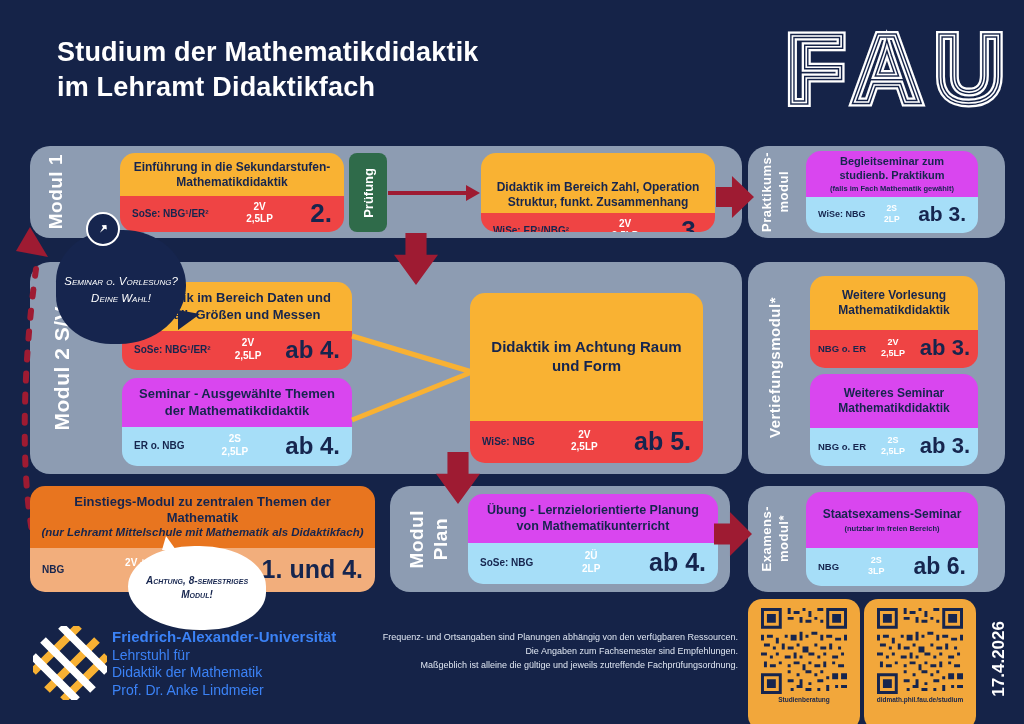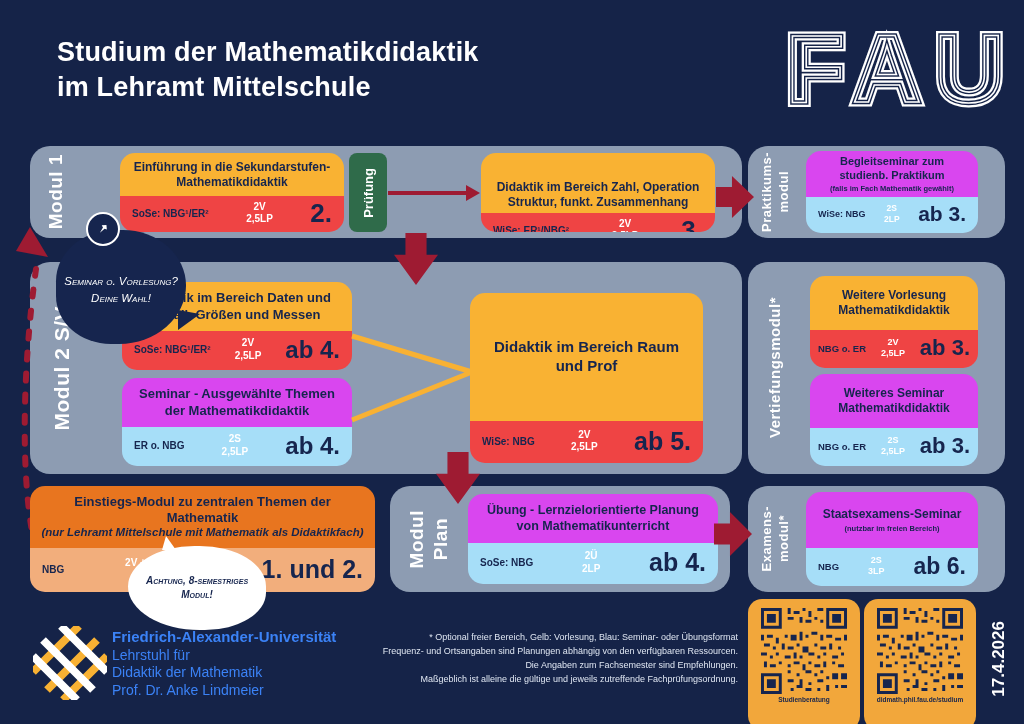--- a/index.html
+++ b/index.html
@@ -72,21 +72,21 @@
     <defs>
       <g id="qr-pattern" fill="#16254e">
         <path fill-rule="evenodd" d="M0 0h7v7H0zM1 1v5h5V1zM2 2h3v3H2zM22 0h7v7h-7zM23 1v5h5V1zM24 2h3v3h-3zM0 22h7v7H0zM1 23v5h5v-5zM2 24h3v3H2z"></path>
         <path d="M9 0h1v2H9zM11 1h2v1h-2zM14 0h1v1h-1zM16 1h1v2h-1zM19 0h2v1h-2zM9 3h2v1H9zM13 3h1v2h-1zM15 4h2v1h-2zM18 3h1v1h-1zM20 4h1v1h-1zM0 9h1v2H0zM2 9h2v1H2zM5 10h1v2H5zM8 9h1v1H8zM10 9h2v2h-2zM13 8h1v3h-1zM15 9h1v1h-1zM17 8h2v1h-2zM20 9h1v2h-1zM22 9h2v1h-2zM25 10h2v1h-2zM28 9h1v2h-1zM1 12h2v1H1zM4 13h1v1H4zM7 12h1v2H7zM9 13h2v1H9zM12 12h1v1h-1zM14 13h2v2h-2zM18 12h1v1h-1zM20 13h2v1h-2zM23 12h1v2h-1zM26 13h1v1h-1zM0 15h2v1H0zM3 16h1v1H3zM5 15h1v1H5zM8 16h2v1H8zM11 15h1v2h-1zM13 16h1v1h-1zM16 15h2v1h-2zM19 16h1v1h-1zM21 15h1v1h-1zM24 16h2v1h-2zM27 15h1v1h-1zM1 18h1v2H1zM3 19h2v1H3zM6 18h1v1H6zM9 19h1v1H9zM11 18h2v1h-2zM14 19h1v2h-1zM16 18h1v1h-1zM18 19h2v1h-2zM21 18h1v2h-1zM24 18h1v1h-1zM26 19h2v1h-2zM9 21h1v1H9zM12 22h1v1h-1zM15 21h2v1h-2zM18 22h1v1h-1zM20 21h1v1h-1zM9 24h2v1H9zM13 24h1v2h-1zM16 25h1v1h-1zM19 24h2v1h-2zM22 23h1v1h-1zM24 22h2v2h-2zM27 22h2v2h-2zM10 27h1v1h-1zM12 26h2v1h-2zM15 27h2v1h-2zM19 27h1v1h-1zM22 26h1v2h-1zM25 26h1v1h-1zM27 26h2v1h-2z"></path>
       </g>
     </defs>
   </svg>
 
   <div class="abs page-title" style="left:33px;top:35px;margin-left:24px;">
     <div>Studium der Mathematikdidaktik</div>
-    <div>im Lehramt Mittelschule</div>
+    <div>im Lehramt Didaktikfach</div>
   </div>
   <svg class="abs" style="left:786px;top:20px;" width="226" height="100" viewBox="0 0 226 100">
     <text x="0" y="82" font-size="96" font-weight="bold" fill="none" stroke="#fff" stroke-width="9" textLength="218">FAU</text>
     <text x="0" y="82" font-size="96" font-weight="bold" fill="none" stroke="#152348" stroke-width="4.5" textLength="218">FAU</text>
     <text x="0" y="82" font-size="96" font-weight="bold" fill="none" stroke="#fff" stroke-width="1.6" textLength="218">FAU</text>
   </svg>
 
   <svg class="abs" style="left:4px;top:225px;z-index:4;" width="64" height="370" viewBox="0 0 64 370">
     <path d="M46 362 C 14 310, 16 160, 32 44" fill="none" stroke="#9e1b32" stroke-width="6" stroke-linecap="round" stroke-dasharray="7 14"></path>
     <polygon points="44,32 26,2 12,26" fill="#9e1b32"></polygon>
@@ -190,21 +190,21 @@
       <span class="foot-sem" style="font-size:24px;">ab 4.</span>
     </div>
   </div>
 
   <svg class="abs" style="left:344px;top:300px;" width="132" height="160" viewBox="0 0 132 160">
     <path d="M8 36 L128 72 M8 120 L128 72" fill="none" stroke="#f8b133" stroke-width="5"></path>
   </svg>
 
   <div class="card" style="left:470px;top:293px;width:233px;height:170px;">
     <div class="card-head head-orange">
-        <span class="card-title" style="font-size:15px;">Didaktik im Bereich Raum und Prof</span>
+        <span class="card-title" style="font-size:15px;">Didaktik im Achtung Raum und Form</span>
       </div>
     <div class="card-foot foot-orange" style="height:36px;">
       <span class="foot-when">WiSe: NBG</span>
       <span class="foot-fmt">
           <span>2V</span>
           <span>2,5LP</span>
         </span>
       <span class="foot-sem" style="font-size:25px;">ab 5.</span>
     </div>
   </div>
@@ -253,21 +253,21 @@
     <div class="card-head head-eorange">
       <span class="card-title" style="font-size:13px;">Einstiegs-Modul zu zentralen Themen der Mathematik</span>
       <span class="card-note" style="font-size:11.5px;">(nur Lehramt Mittelschule mit Mathematik als Didaktikfach)</span>
     </div>
     <div class="card-foot foot-eorange" style="height:38px;">
       <span class="foot-when">NBG</span>
       <span class="foot-fmt">
           <span>2V + 1Ü / 2V+1Ü</span>
           <span>4LP/4LP</span>
         </span>
-      <span class="foot-sem" style="font-size:25px;">1. und 2.</span>
+      <span class="foot-sem" style="font-size:25px;">1. und 4.</span>
     </div>
   </div>
 
   <div class="bubble-att" style="left:128px;top:546px;width:122px;height:68px;">
     <span>Achtung, 8-semestriges Modul!</span>
   </div>
 
   <div class="barrow arr-down" style="left:436px;top:452px;width:44px;height:52px;"></div>
 
   <div class="panel" style="left:390px;top:486px;width:340px;height:106px;"></div>
@@ -320,21 +320,20 @@
     </g>
   </svg>
   <div class="abs org-text" style="left:112px;top:628px;">
     <div class="b">Friedrich-Alexander-Universität</div>
     <div>Lehrstuhl für</div>
     <div>Didaktik der Mathematik</div>
     <div>Prof. Dr. Anke Lindmeier</div>
   </div>
 
   <div class="abs legend" style="left:260px;top:631px;width:478px;">
-    <div>* Optional freier Bereich, Gelb: Vorlesung, Blau: Seminar- oder Übungsformat</div>
     <div>Frequenz- und Ortsangaben sind Planungen abhängig von den verfügbaren Ressourcen.</div>
     <div>Die Angaben zum Fachsemester sind Empfehlungen.</div>
     <div>Maßgeblich ist alleine die gültige und jeweils zutreffende Fachprüfungsordnung.</div>
   </div>
 
   <div class="qr-box" style="left:748px;top:599px;width:112px;height:122px;">
     <svg width="86" height="86" viewBox="0 0 29 29">
         <use href="#qr-pattern"></use>
       </svg>
     <div class="qr-caption">Studienberatung</div>

